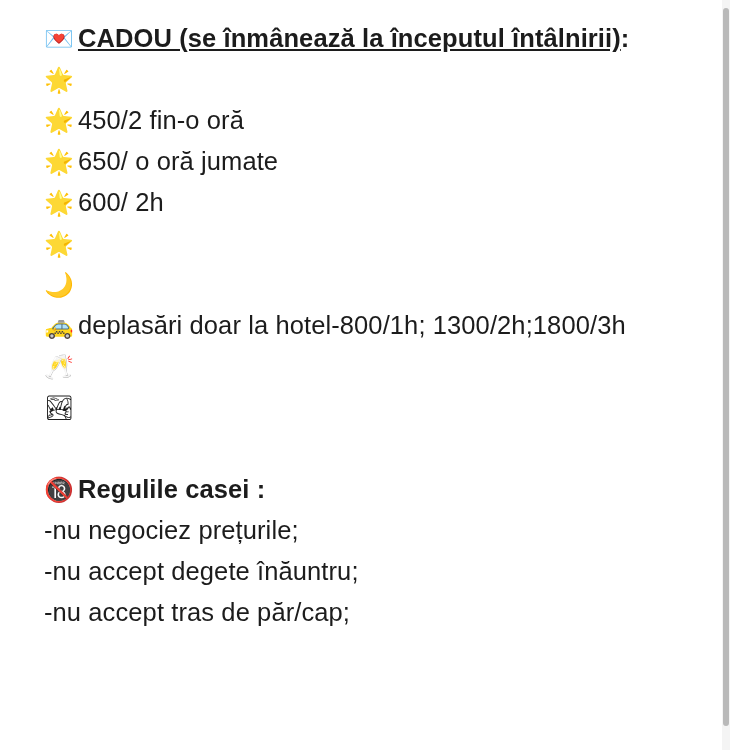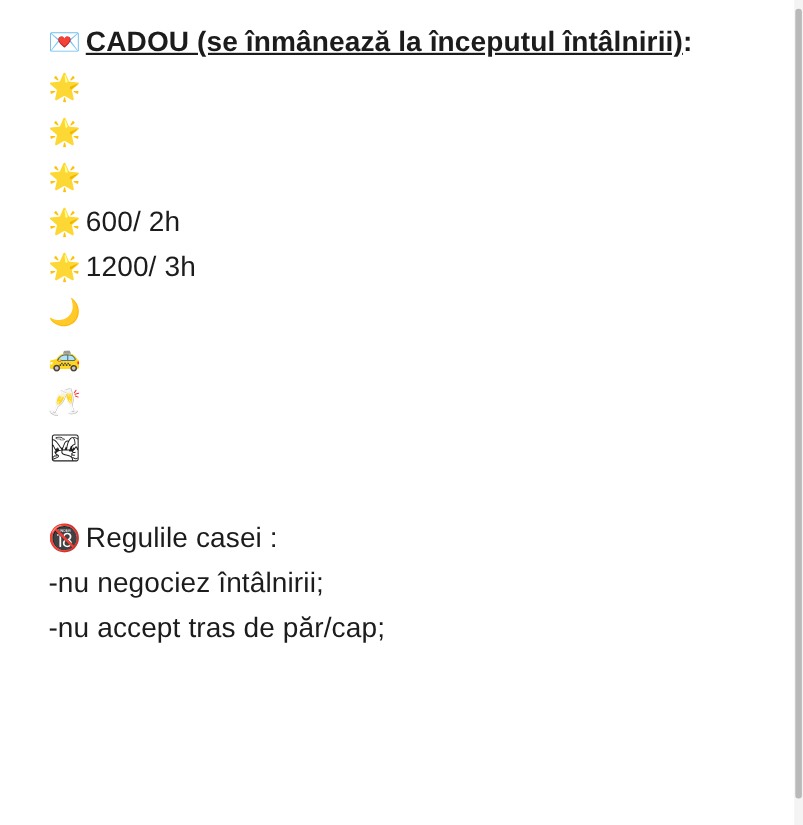--- a/index.html
+++ b/index.html
@@ -47,21 +47,21 @@
     font-weight: 700;
   }
   .heading .underline {
     text-decoration: underline;
     font-weight: 700;
   }
   .blank {
     height: 41px;
   }
   .rules-head .txt {
-    font-weight: 400;
+    font-weight: 700;
   }
   .scrollbar-track {
     position: absolute;
     right: 0;
     top: 0;
     width: 8px;
     height: 750px;
     background: #f4f4f4;
   }
   .scrollbar-thumb {
@@ -83,63 +83,68 @@
     <span class="emoji">💌</span>
     <span class="underline">CADOU (se înmânează la începutul întâlnirii)</span><span class="txt">:</span>
   </div>
 
   <div class="line">
     <span class="emoji">🌟</span>
   </div>
 
   <div class="line">
     <span class="emoji">🌟</span>
+    <span class="txt">450/2 fin-o oră</span>
   </div>
 
   <div class="line">
     <span class="emoji">🌟</span>
+    <span class="txt">650/ o oră jumate</span>
   </div>
 
   <div class="line">
     <span class="emoji">🌟</span>
     <span class="txt">600/ 2h</span>
   </div>
 
   <div class="line">
     <span class="emoji">🌟</span>
-    <span class="txt">1200/ 3h</span>
   </div>
 
   <div class="line">
     <span class="emoji">🌙</span>
   </div>
 
   <div class="line">
     <span class="emoji">🚕</span>
+    <span class="txt">deplasări doar la hotel-800/1h; 1300/2h;1800/3h</span>
   </div>
 
   <div class="line">
     <span class="emoji">🥂</span>
   </div>
 
   <div class="line">
     <span class="emoji">🏞</span>
   </div>
 
   <div class="blank"></div>
 
   <div class="line rules-head">
     <span class="emoji">🔞</span>
     <span class="txt">Regulile casei :</span>
   </div>
 
   <div class="line">
-    <span class="txt">-nu negociez întâlnirii;</span>
+    <span class="txt">-nu negociez prețurile;</span>
   </div>
 
+  <div class="line">
+    <span class="txt">-nu accept degete înăuntru;</span>
+  </div>
 
   <div class="line">
     <span class="txt">-nu accept tras de păr/cap;</span>
   </div>
 
 </div>
 
 <div class="scrollbar-track">
   <div class="scrollbar-thumb"></div>
 </div>

